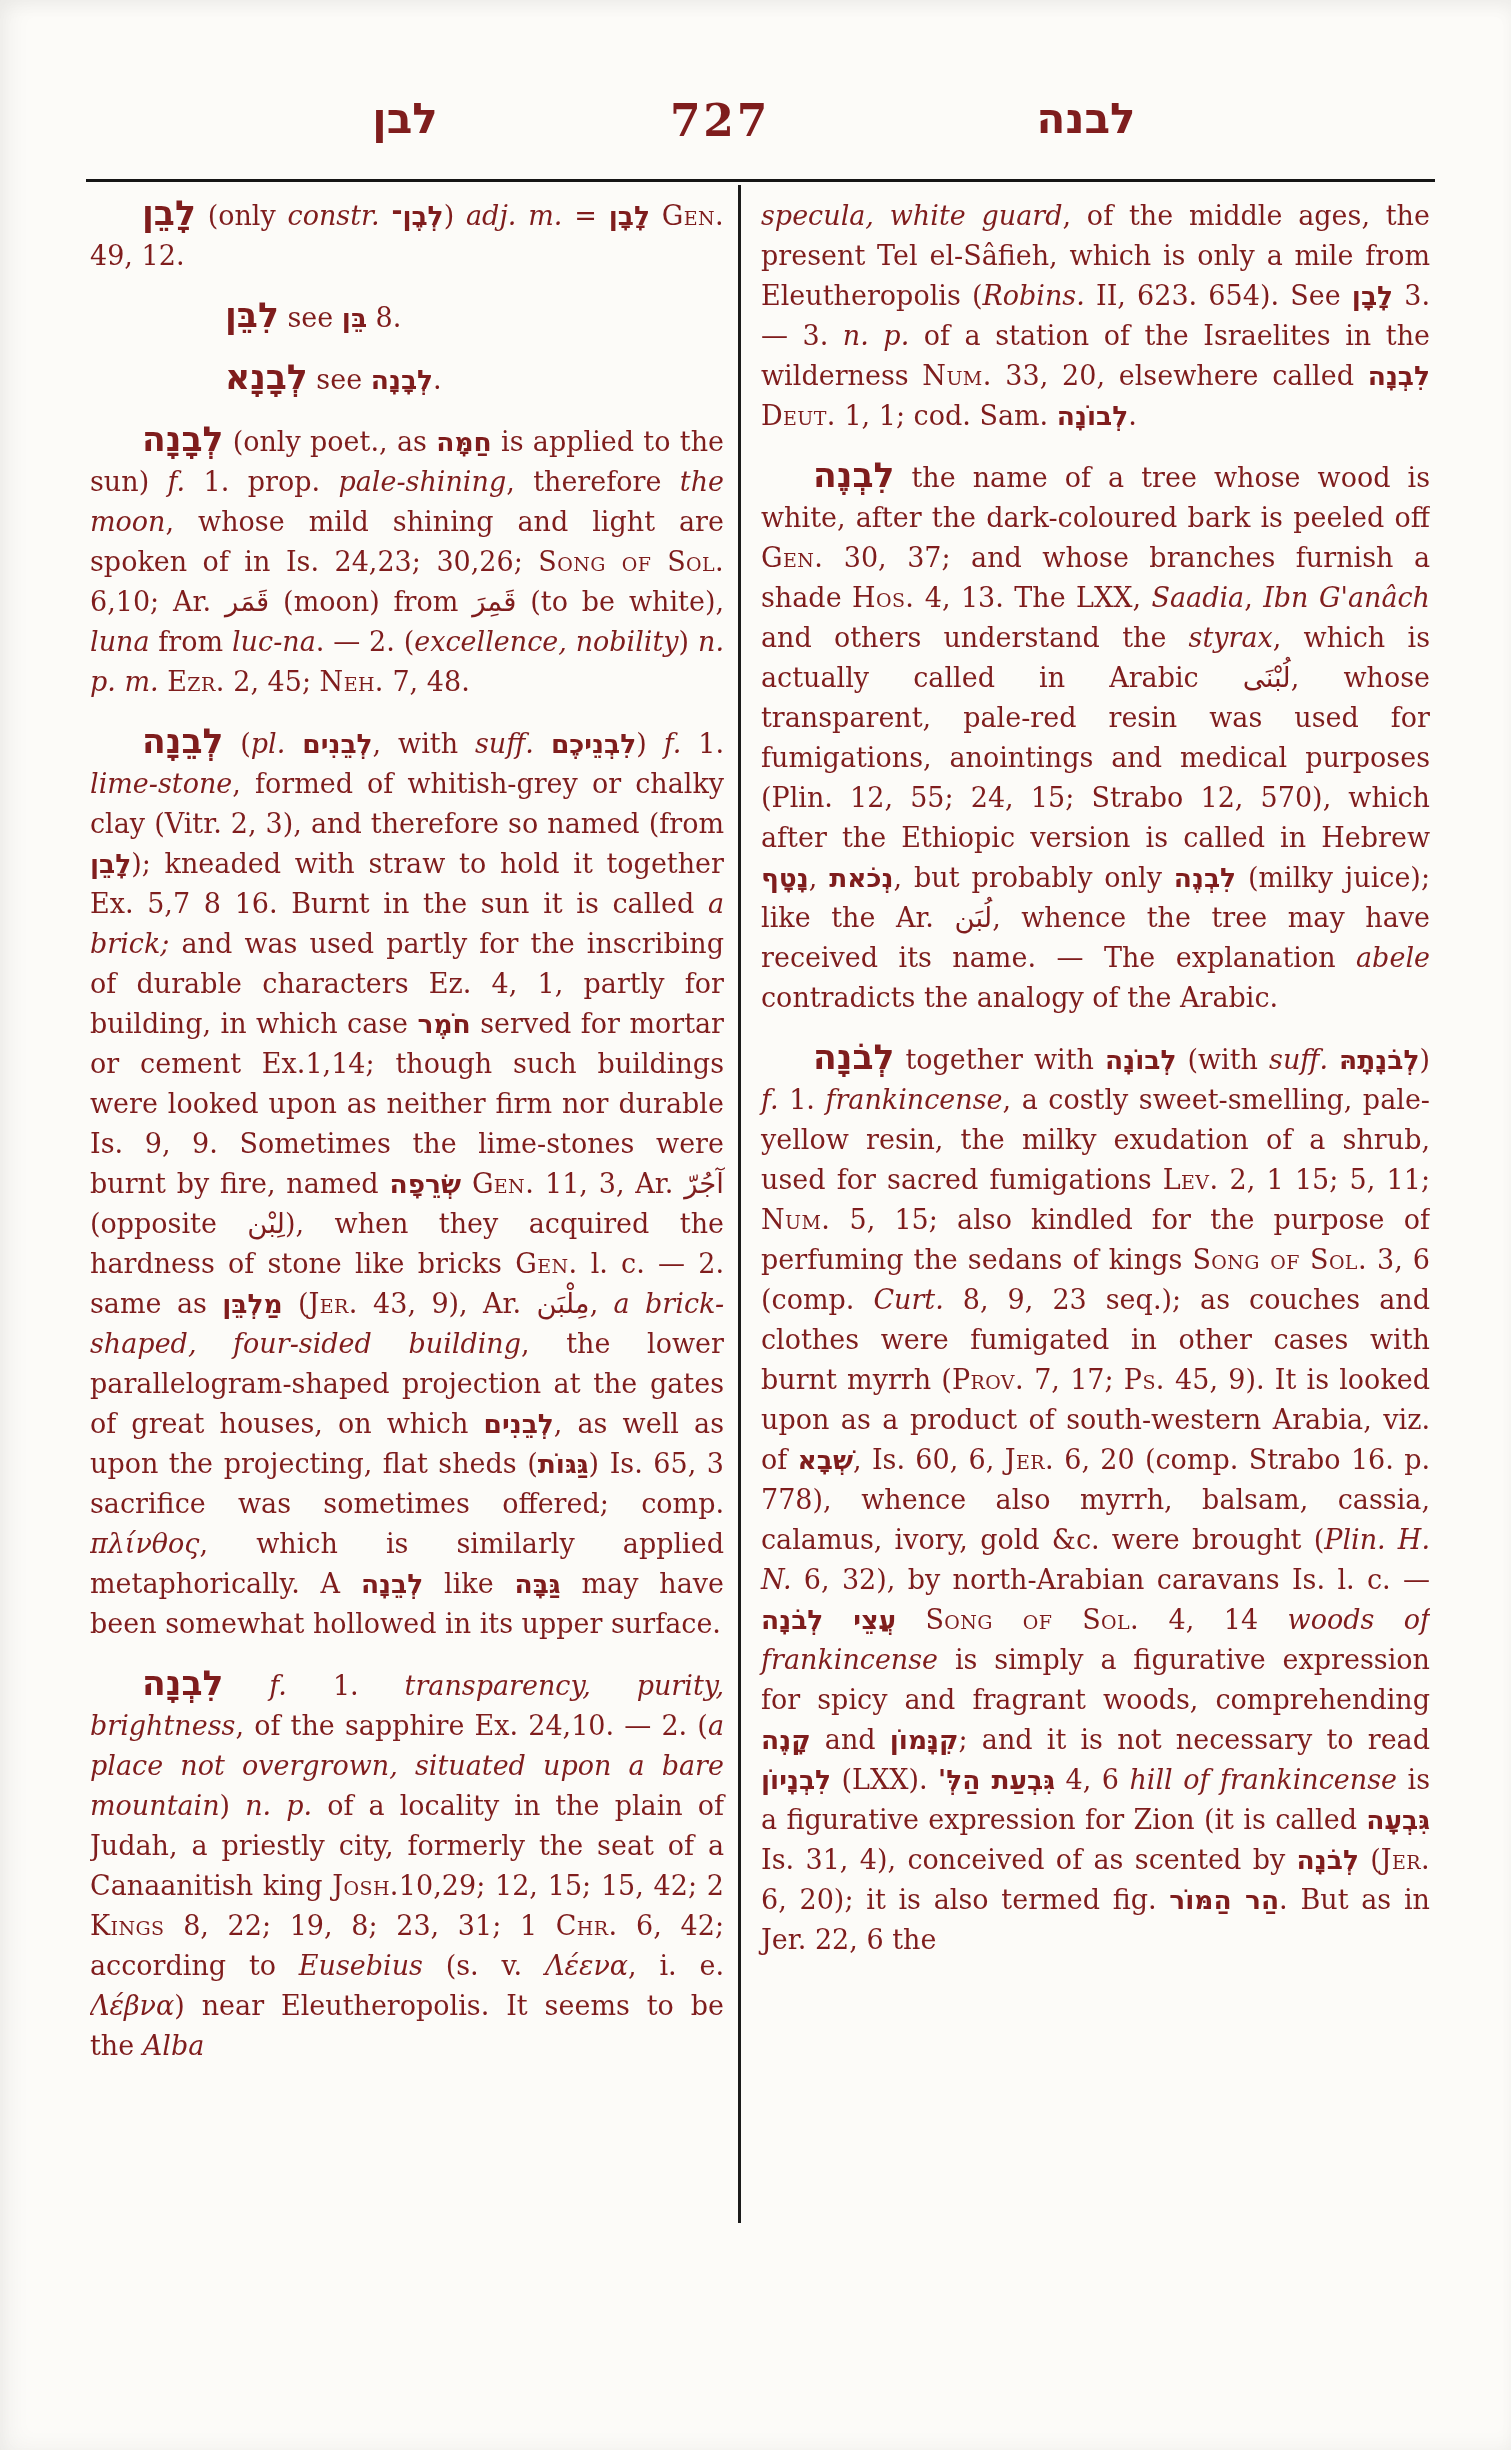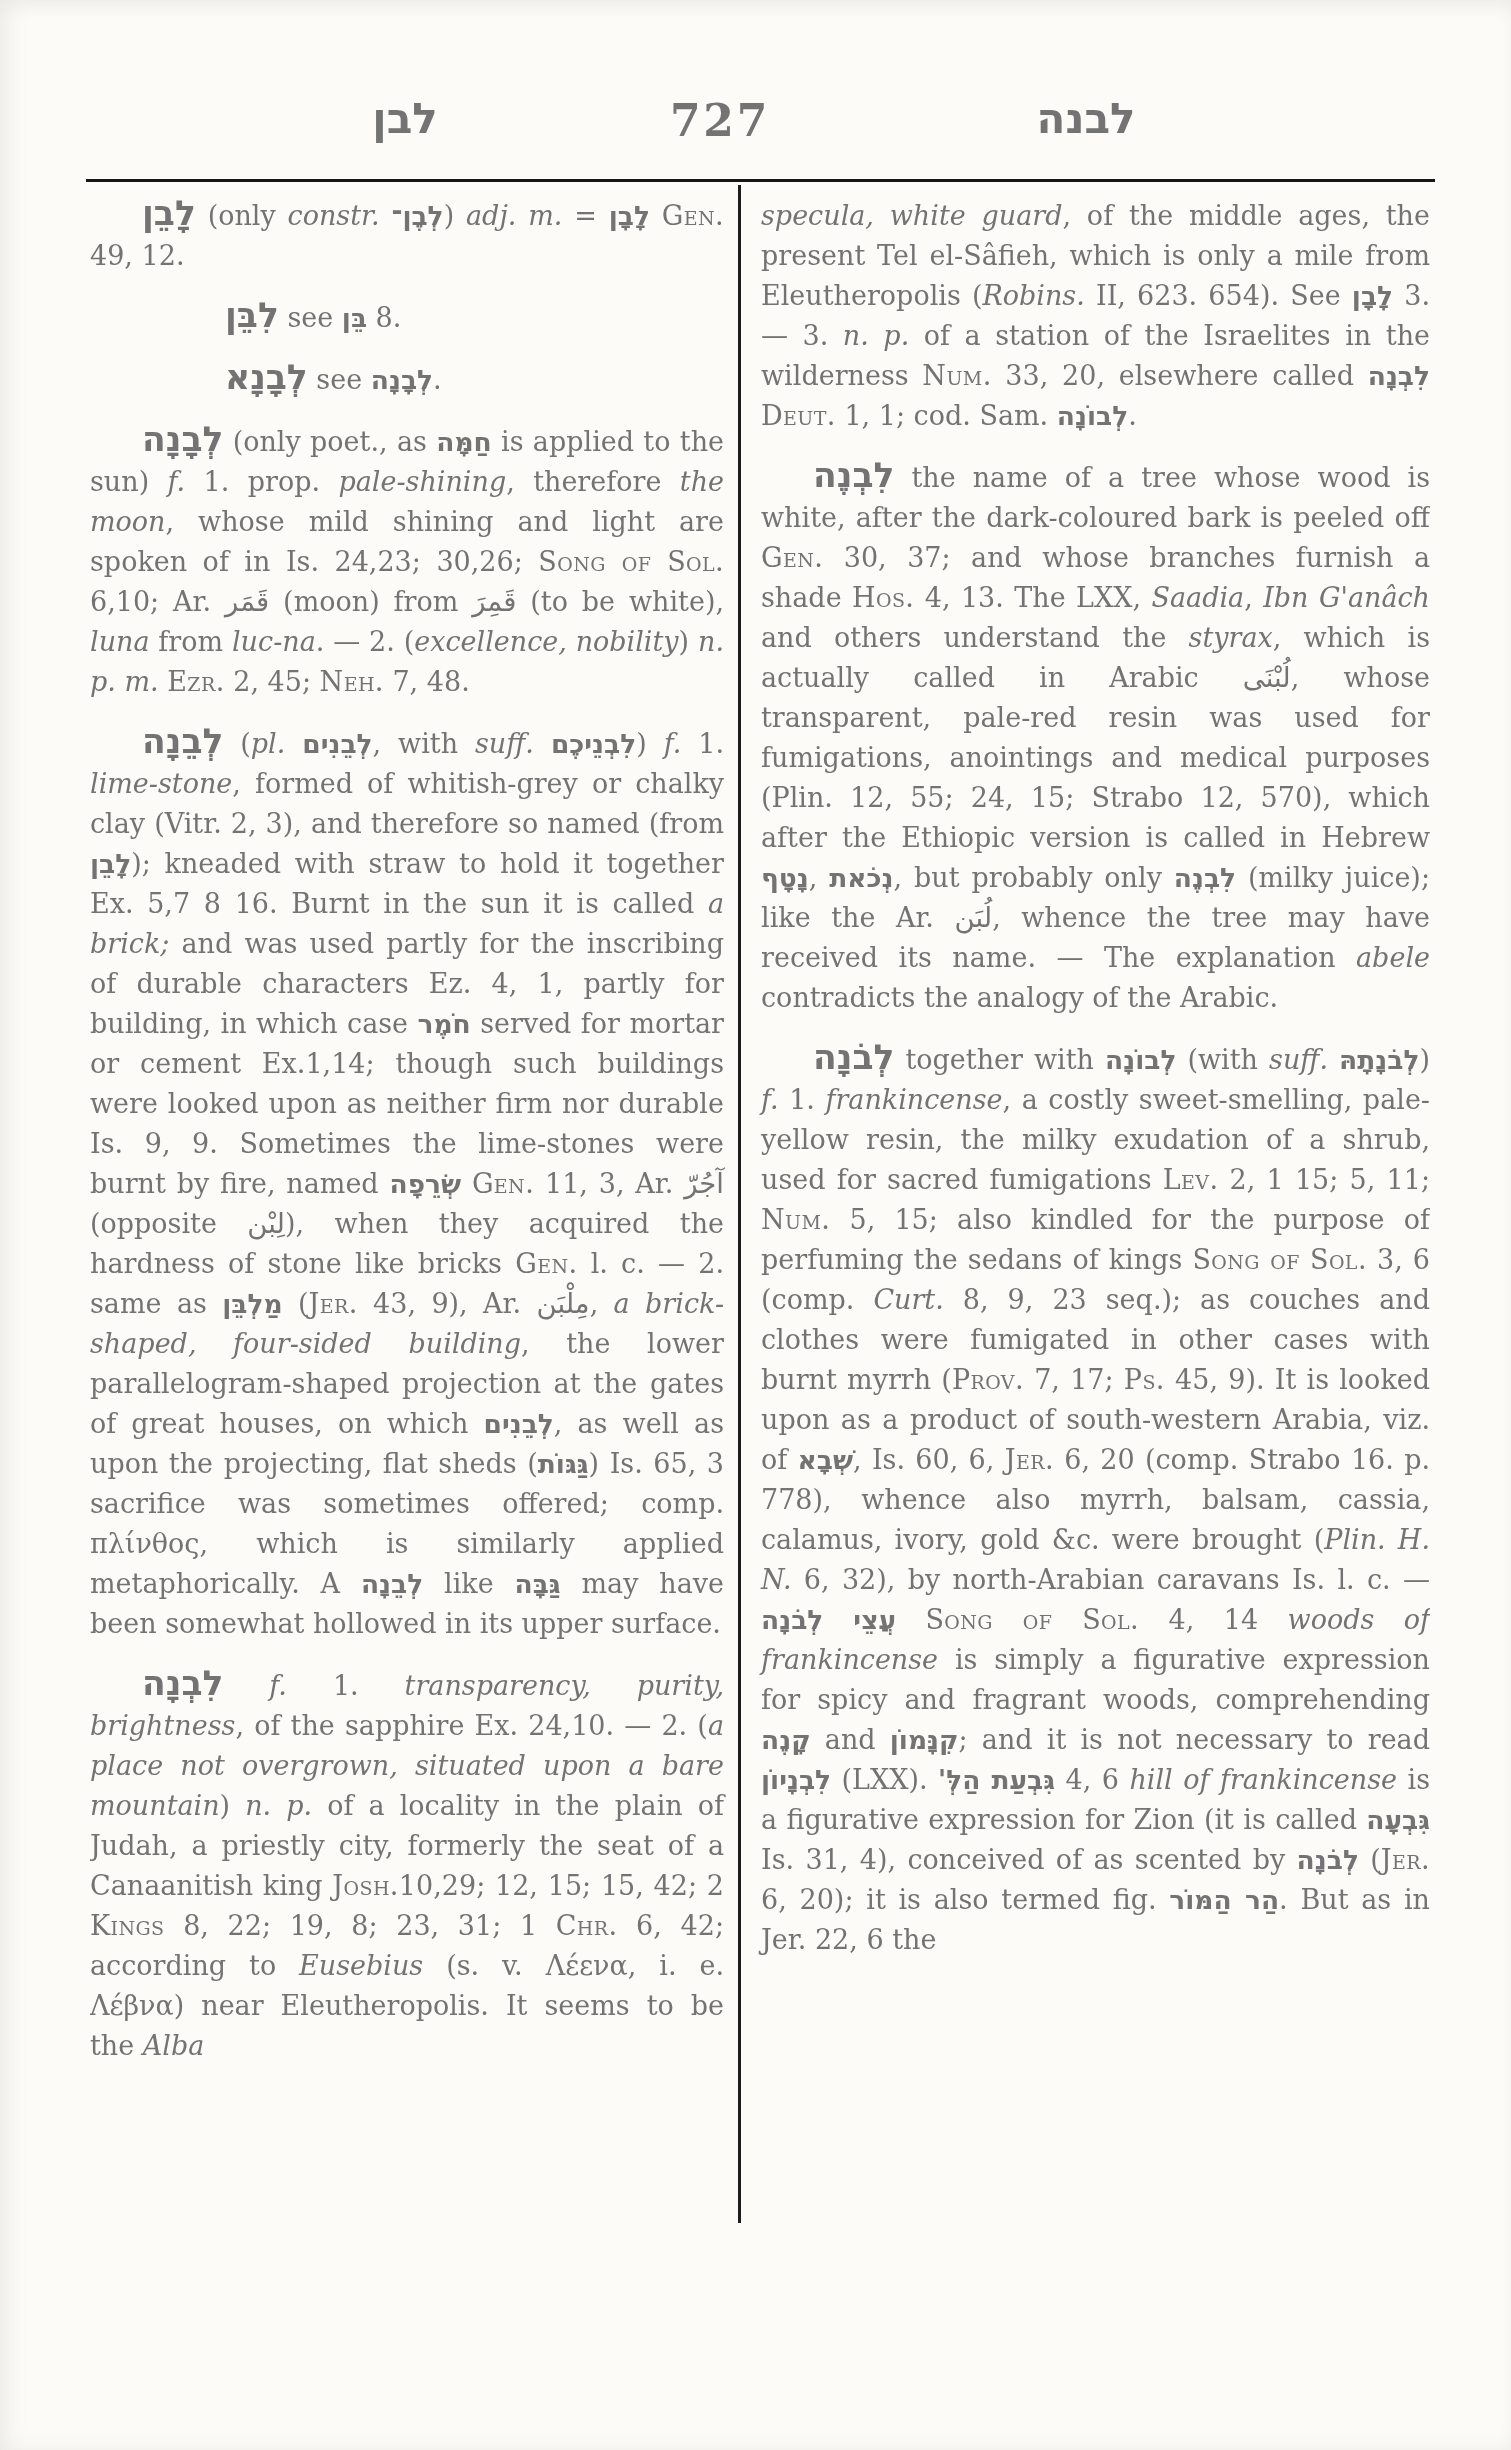--- a/index.html
+++ b/index.html
@@ -1,21 +1,21 @@
 <!DOCTYPE html>
 <html style="font-size:14.4px"><head>
 <meta charset="utf-8">
 <style>
   html,body { margin:0; padding:0; background:#d8d5cc; }
   .page {
     position:relative;
     width:1512px; height:2450px;
     margin:0 auto;
     background:#fcfbf8;
-    color:#737373;
+    color:#7f1d1d;
     font-family:"DejaVu Serif","Liberation Serif",serif;
     overflow:hidden;
     box-shadow: inset 9px 0 23.4px rgba(0,0,0,0.05), inset 0 7.2px 16px rgba(0,0,0,0.03);
   }
   .header { position:absolute; top:83px; left:0; right:0; height:77px; }
   .hdr-left {
     position:absolute; left:90px; width:630px; text-align:center;
     font-family:"DejaVu Sans","Liberation Sans",sans-serif;
     font-weight:700; font-size:42px; line-height:72px;
   }
@@ -42,21 +42,21 @@
   }
   .col { font-size:27px; line-height:40px; text-align:justify; }
   .col-left  { flex:0 0 634px; }
   .col-right { flex:1 1 auto; padding-left:37px; }
   .para { margin:0; }
   .para.gap { margin-top:22px; }
   .indent-entry { text-indent:52px; }
   .indent-see   { text-indent:135px; }
   .indent-none  { text-indent:0; }
   .seg-i  { font-style:italic; }
-  .seg-gr { }
+  .seg-gr { font-style:italic; }
   .seg-sc { font-variant:small-caps; letter-spacing:0.4px; }
   .seg-he, .seg-hw, .seg-ar {
     font-family:"DejaVu Sans","Liberation Sans",sans-serif;
     direction:rtl; unicode-bidi:isolate;
   }
   .seg-he { font-weight:700; font-size:0.98em; line-height:0.9; }
   .seg-hw { font-weight:700; font-size:1.28em; line-height:0.75; }
   .seg-ar { font-size:1.02em; line-height:0.9; }
 </style>
 </head>

